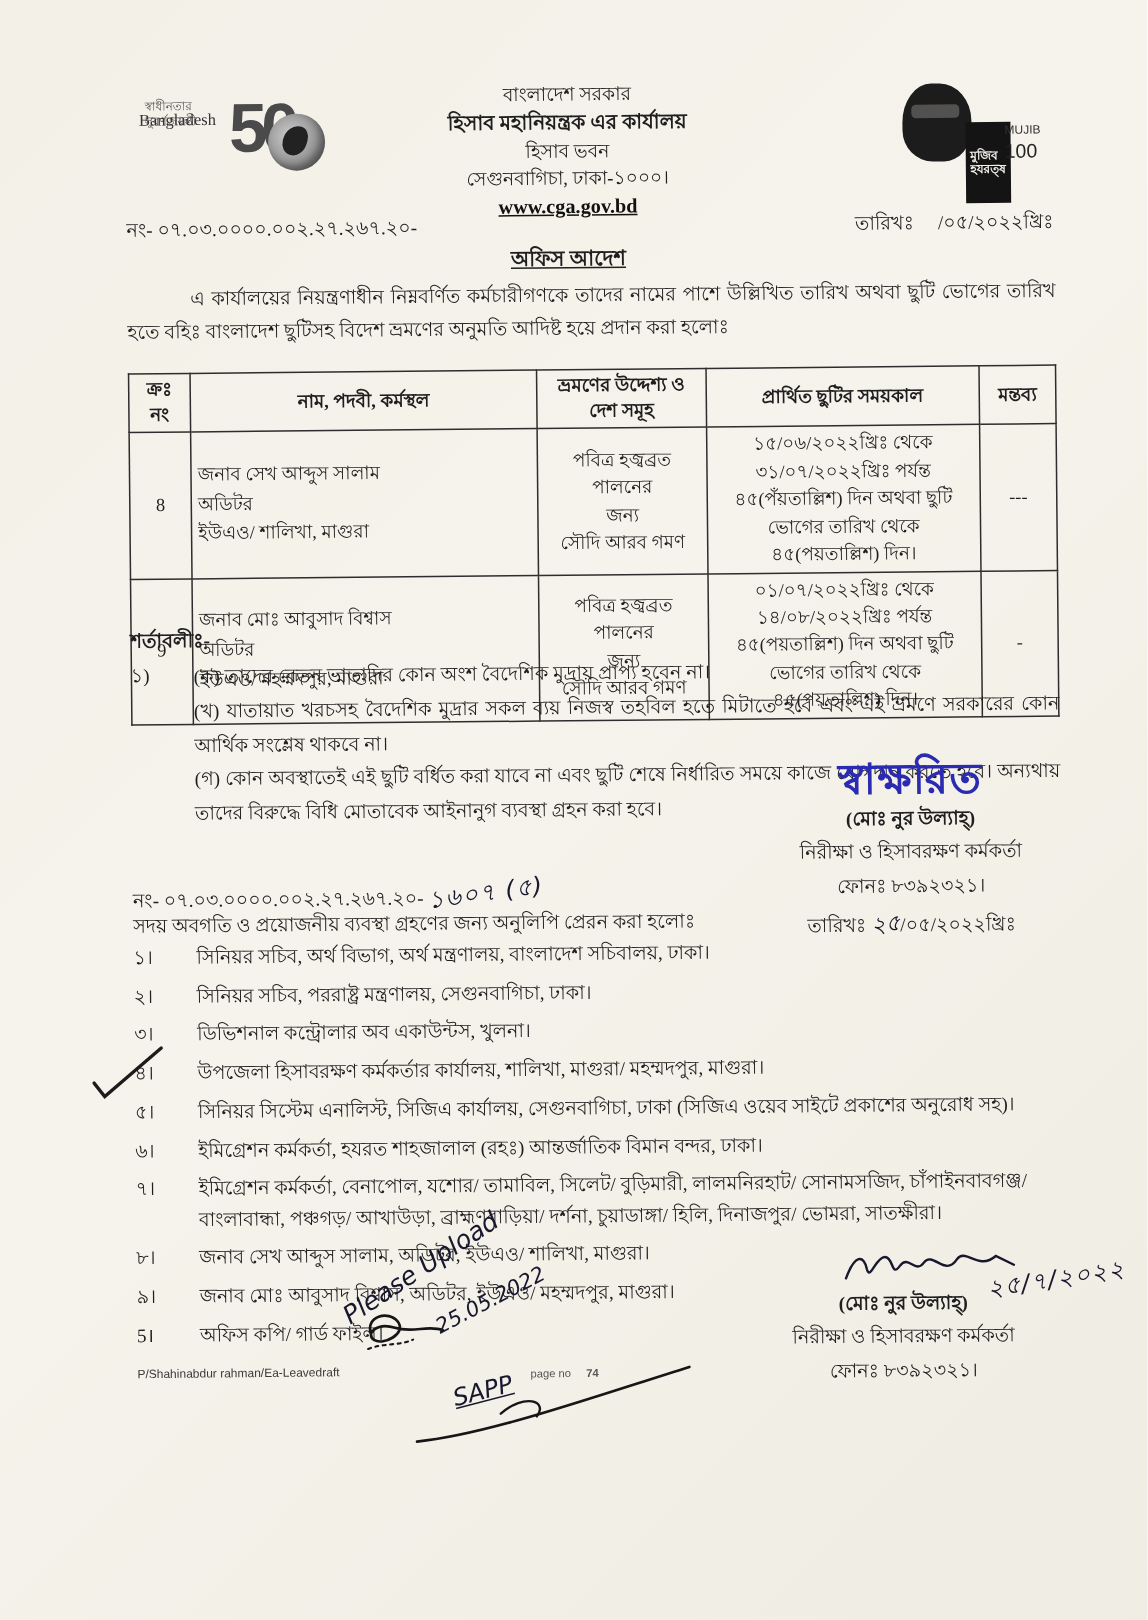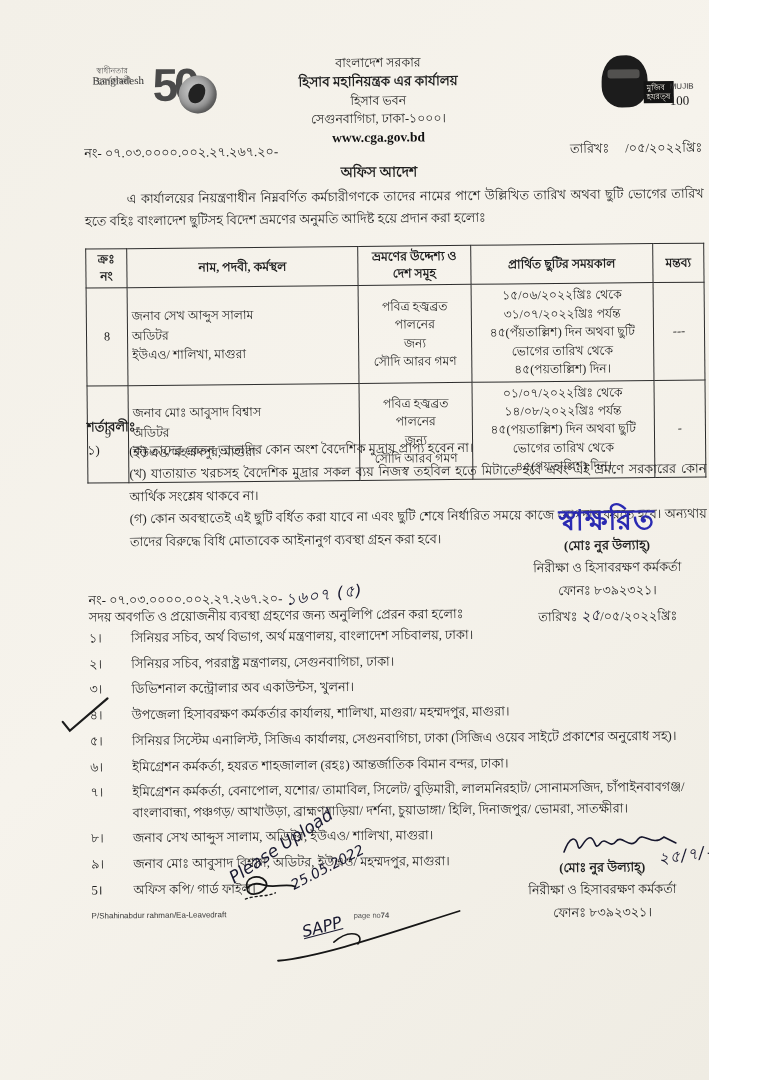--- a/index.html
+++ b/index.html
@@ -1,48 +1,48 @@
 <!DOCTYPE html>
 <html><head>
 <meta charset="utf-8">
 <style>
   html,body{margin:0;padding:0;}
   .page{
     position:relative;
-    width:709px;height:1080px;
+    width:765px;height:1080px;
     background:linear-gradient(135deg,#f3f0e8 0%,#f6f3ec 45%,#efece3 100%);
     font-family:"Liberation Serif","DejaVu Serif",serif;
     color:#1f1f1f;
     overflow:hidden;
   }
   .tilt{position:absolute;inset:0;transform:rotate(-0.55deg);transform-origin:50% 50%;}
   .abs{position:absolute;}
 
   
   .hdr-center{left:215px;top:54px;width:335px;text-align:center;line-height:1.45;font-size:12.5px;}
   .hdr-office{font-size:13.5px;font-weight:bold;}
-  .hdr-web{font-size:13.5px;font-weight:bold;color:#111;}
+  .hdr-web{font-size:13.5px;font-weight:bold;text-decoration:underline;color:#111;}
   .logo-left{left:95px;top:56px;width:132px;height:80px;}
   .logo-left .bd50-txt{position:absolute;left:6px;top:8px;font-size:8px;line-height:1.2;color:#555;font-family:"Liberation Sans",sans-serif;}
   .logo-left .bd50-name{position:absolute;left:2px;top:16px;font-size:11px;color:#333;font-family:Liberation Serif, serif;}
   .logo-left .fifty{position:absolute;left:62px;top:0px;font-size:46px;font-weight:bold;color:#4a4a4a;font-family:"Liberation Sans",sans-serif;letter-spacing:-4px;}
   .logo-left .globe{position:absolute;left:88px;top:18px;width:38px;height:38px;border-radius:50%;background:radial-gradient(circle at 40% 40%,#cfcfcf 0%,#8e8e8e 60%,#6a6a6a 100%);box-shadow:inset -3px -3px 5px rgba(0,0,0,.35);}
   .logo-left .globe-blob{position:absolute;left:98px;top:26px;width:16px;height:20px;background:#222;border-radius:60% 40% 55% 45%;transform:rotate(15deg);}
   .logo-right{left:598px;top:56px;width:112px;height:74px;}
   .mujib-face{position:absolute;left:8px;top:2px;width:46px;height:52px;background:#1c1c1c;border-radius:42% 46% 40% 44%/50% 48% 42% 40%;}
   .mujib-glass{position:absolute;left:14px;top:16px;width:32px;height:9px;background:#f3f0e8;opacity:.25;border-radius:3px;}
-  .mujib-box{position:absolute;left:50px;top:28px;background:#141414;color:#f4f1e9;font-size:8px;line-height:1.15;padding:2px 3px;font-family:"Liberation Sans",sans-serif;}
+  .mujib-box{position:absolute;left:50px;top:28px;background:#141414;color:#f4f1e9;font-size:8px;line-height:1.15;padding:18px 3px;font-family:"Liberation Sans",sans-serif;font-weight:bold;}
   .mujib-en{position:absolute;left:76px;top:30px;font-size:8px;color:#333;line-height:1.1;font-family:"Liberation Sans",sans-serif;}
-  .mujib-100{position:absolute;left:76px;top:40px;font-size:13px;color:#222;font-family:Liberation Serif, serif;}
+  .mujib-100{position:absolute;left:76px;top:40px;font-size:13px;color:#222;font-family:Liberation Sans, sans-serif;}
 
   
   .ref-line{left:88px;top:141px;width:618px;display:flex;justify-content:space-between;font-size:12.8px;}
   .ref-date span{display:inline-block;}
   .title{left:0;top:161px;width:765px;text-align:center;font-size:14px;font-weight:bold;}
-  .title span{}
+  .title span{text-decoration:underline;}
 
   
   .intro{left:88px;top:186px;width:619px;font-size:12.8px;line-height:1.72;text-align:justify;text-indent:42px;}
 
   
   table.main{position:absolute;left:88px;top:246px;width:619px;border-collapse:collapse;font-size:12.3px;}
   table.main th,table.main td{border:1.4px solid #2d2d2d;padding:2px 4px;vertical-align:middle;}
   table.main th{font-weight:bold;text-align:center;line-height:1.4;}
   .col-sl{width:40px;}.col-name{width:226px;}.col-purpose{width:110px;}.col-leave{width:178px;}.col-remark{width:50px;}
   td.name-cell{text-align:left;line-height:1.6;padding-left:7px;}
@@ -79,21 +79,21 @@
   .sig2 .dg{font-size:12.8px;margin-top:1px;}
   .sig2 .ph{font-size:12.8px;margin-top:2px;}
   .sig2-date{left:655px;top:843px;font-size:16px;transform:rotate(-8deg);letter-spacing:1px;}
 
   
   .draft-ref{left:88px;top:909px;font-size:8px;color:#3a3a3a;font-family:"Liberation Sans",sans-serif;}
   .hw-upload{left:233px;top:866px;font-size:17px;transform:rotate(-33deg);transform-origin:left bottom;}
   .hw-date1{left:292px;top:876px;font-size:14px;transform:rotate(-27deg);transform-origin:left bottom;}
   .hw-sapp{left:298px;top:917px;font-size:16px;transform:rotate(-14deg);text-decoration:underline;}
   .page-no{left:350px;top:911px;font-size:7.5px;color:#555;font-family:"Liberation Sans",sans-serif;}
-  .page-no b{margin-left:0;text-align:center;}
+  .page-no b{margin-left:10px;text-align:center;}
   svg.stroke{position:absolute;overflow:visible;}
 </style>
 </head>
 <body>
 
 <div class="page">
  <div class="tilt">
 
   <div class="abs logo-left">
     <div class="bd50-txt">

